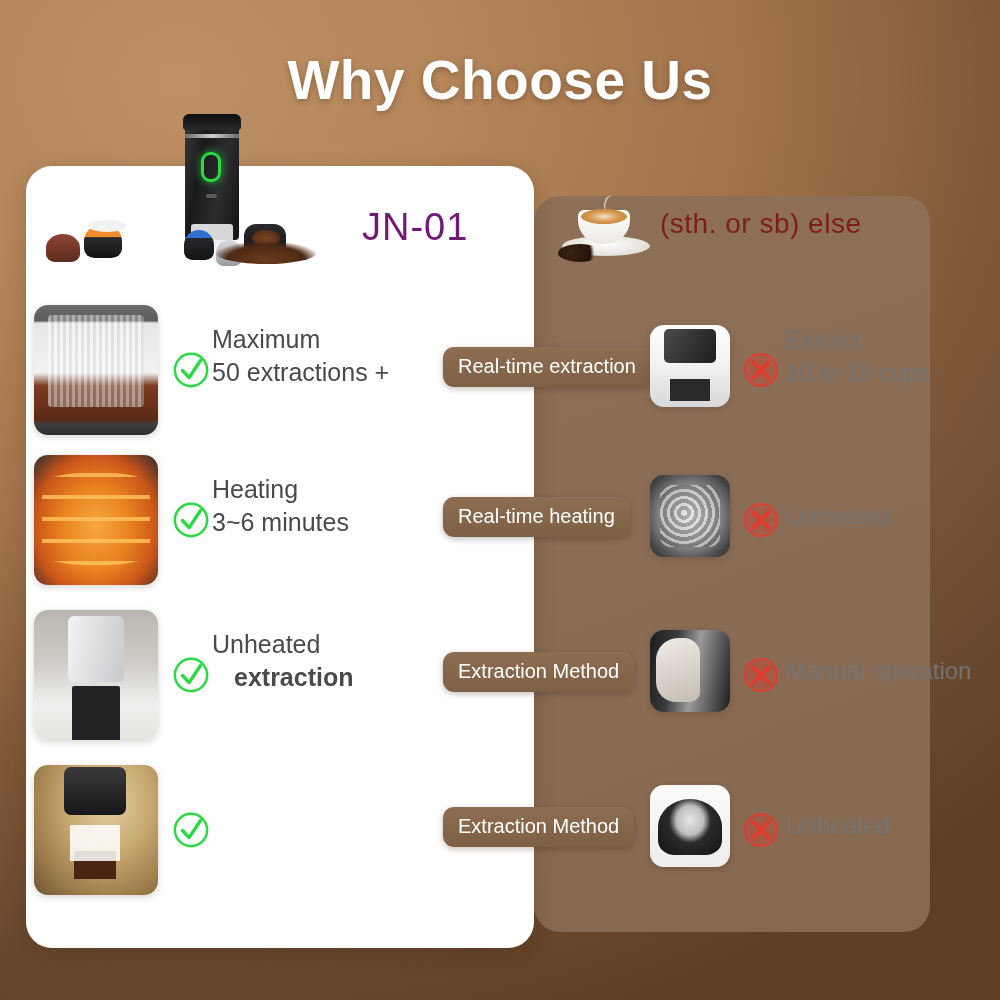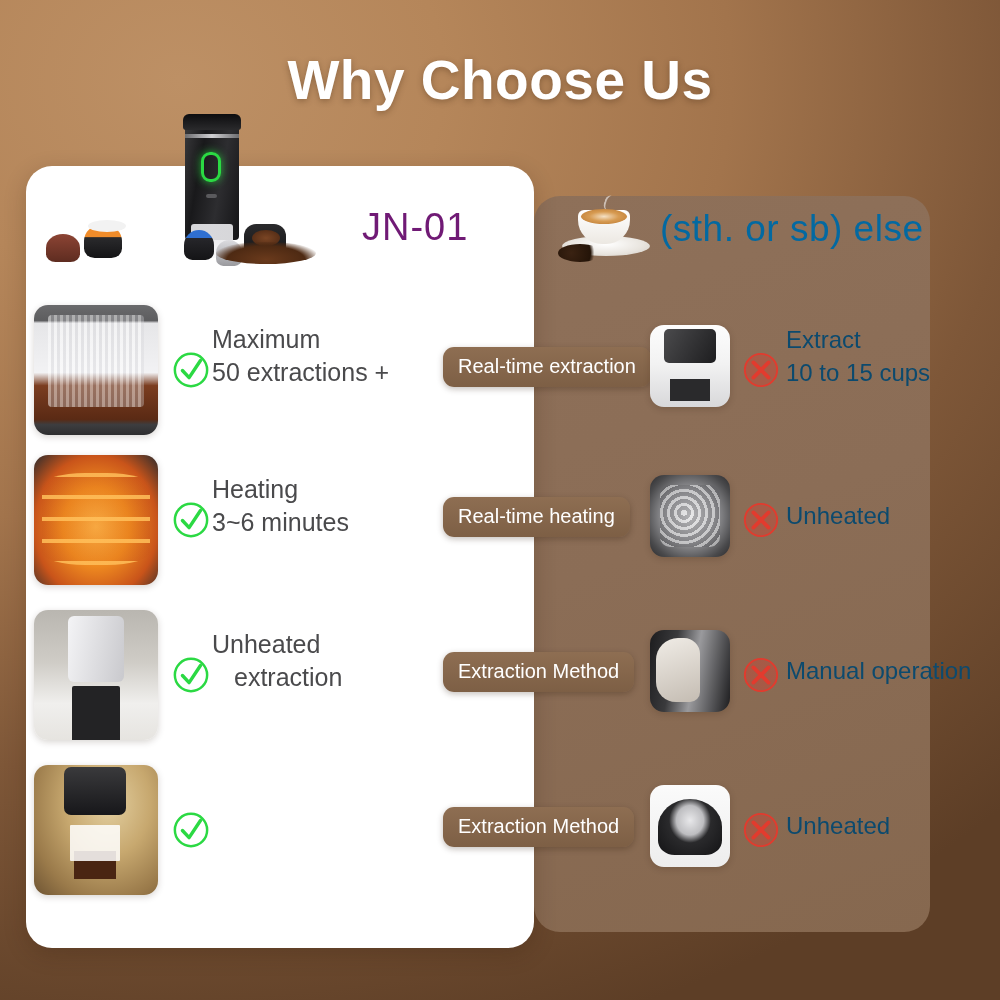--- a/index.html
+++ b/index.html
@@ -105,41 +105,41 @@
     border-left:2px solid rgba(255,255,255,.55);
     border-radius:40%; transform:rotate(18deg);
   }
   .beans {
     position:absolute; left:0px; top:44px; width:44px; height:18px;
     background:radial-gradient(circle at 30% 50%,#3a2212 0%,#241408 60%,rgba(36,20,8,0) 72%);
     border-radius:50%;
   }
   .rhead-text {
     position:absolute; left:112px; top:12px;
-    font-size:37px; color:#0369a1; letter-spacing:0.5px;
+    font-size:28px; color:#7f1d1d; letter-spacing:0.5px;
   }
 
   
   .row { position:absolute; left:0; width:1000px; height:150px; }
 
   .thumb {
     position:absolute; border-radius:14px; overflow:hidden;
     box-shadow:0 2px 7px rgba(40,22,8,.18);
   }
   .thumb-l { left:34px; width:124px; height:130px; }
   .thumb-r { left:650px; width:80px; height:82px; }
 
   .mark { position:absolute; width:38px; height:38px; }
   .check-l { left:172px; }
   .mark-r  { left:742px; }
   .mark svg { width:100%; height:100%; display:block; }
 
   .txt { position:absolute; color:#4a4a4c; font-size:25px; line-height:33px; }
   .txt-l { left:212px; }
-  .txt-r { left:786px; color:#0c4a6e; font-size:24px; line-height:33px; }
+  .txt-r { left:786px; color:#737373; font-size:24px; line-height:33px; }
 
   .pill {
     position:absolute; left:443px;
     padding:8px 15px 9px; border-radius:11px;
     background:linear-gradient(180deg,#8e6e52 0%,#7d5f45 100%);
     color:#ffffff; font-size:20px; white-space:nowrap;
     box-shadow:0 2px 6px rgba(40,22,8,.28);
   }
 
   
@@ -270,21 +270,21 @@
 
     <div class="mark check-l" style="top:46px">
         <svg viewBox="0 0 40 40">
   <circle cx="20" cy="20" r="17" fill="none" stroke="#2bd943" stroke-width="2.6"></circle>
   <path d="M11 20.5 L18 28 L30 10" fill="none" stroke="#2bd943" stroke-width="3.6" stroke-linecap="round" stroke-linejoin="round"></path>
         </svg>
       </div>
 
     <div class="txt txt-l" style="top:18px">
       <div>Unheated</div>
-      <div style="text-indent:22px;">extraction</div>
+      <div style="text-indent:22px;font-weight:bold;">extraction</div>
     </div>
 
     <div class="pill" style="top:42px">Extraction Method</div>
 
     <div class="thumb thumb-r rn3" style="top:20px"></div>
 
     <div class="mark mark-r" style="top:46px">
         <svg viewBox="0 0 40 40">
   <circle cx="20" cy="20" r="17" fill="rgba(200,70,55,.45)" stroke="#e23b2e" stroke-width="2"></circle>
   <path d="M12 12 L28 28 M28 12 L12 28" fill="none" stroke="#e23b2e" stroke-width="4" stroke-linecap="round"></path>

